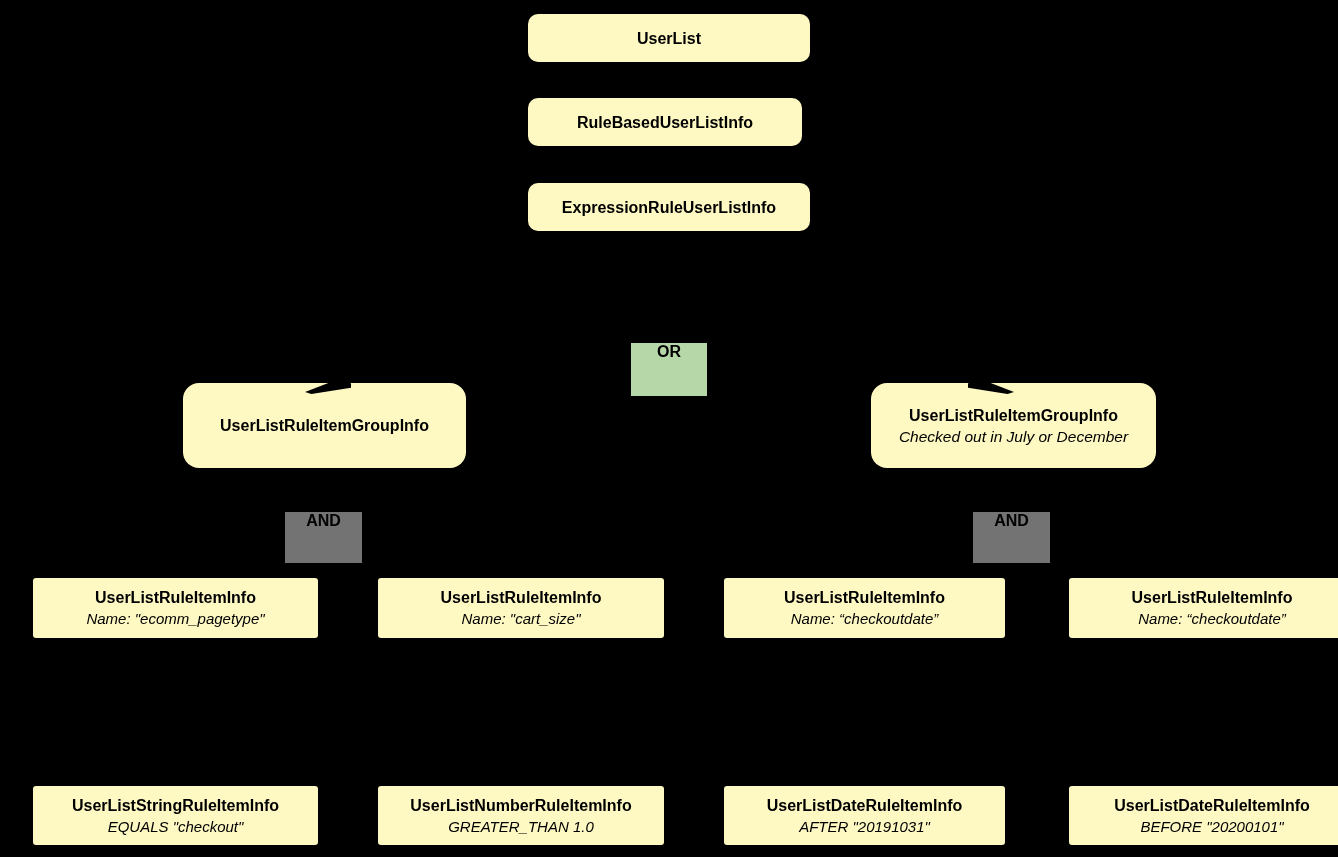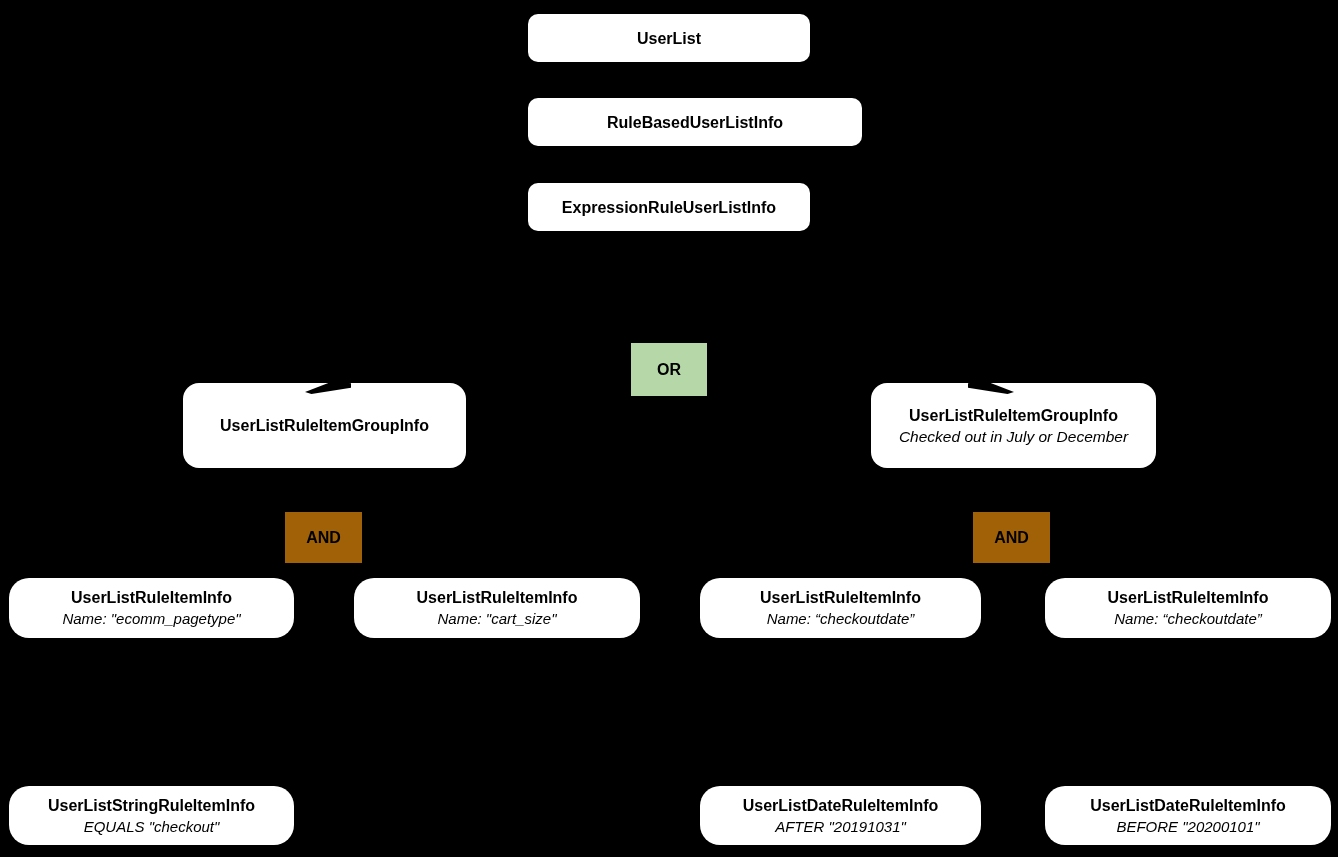--- a/index.html
+++ b/index.html
@@ -10,21 +10,21 @@
   }
   .canvas {
     position: relative;
     width: 1338px;
     height: 857px;
     background: #000000;
     overflow: hidden;
   }
   .node {
     position: absolute;
-    background: #ffffff;
+    background: #fef9c3;
     color: #000000;
     display: flex;
     flex-direction: column;
     align-items: center;
     justify-content: center;
     box-sizing: border-box;
     padding: 2px 17px;
   }
   .node .title {
     font-weight: bold;
@@ -38,52 +38,52 @@
     line-height: 21px;
     white-space: nowrap;
   }
   .node .desc {
     font-style: italic;
     font-size: 15.5px;
     line-height: 21px;
   }
   .chain-node { border-radius: 10px; }
   .group-node { border-radius: 16px; }
-  .item-node  { border-radius: 20px; }
+  .item-node  { border-radius: 3px; margin-left: 24px; }
   .op {
     position: absolute;
     display: flex;
-    align-items: center;
+    align-items: flex-start;
     justify-content: center;
     font-weight: bold;
     font-size: 16px;
     color: #000000;
   }
   .op-or  { background: #b6d7a8; }
-  .op-and { background: #a16207; }
+  .op-and { background: #737373; }
   .arrowhead {
     position: absolute;
     width: 46px;
     height: 13px;
     background: #000000;
     z-index: 5;
   }
   .arrowhead-left  { clip-path: polygon(0% 85%, 62% 0%, 100% 18%, 100% 52%, 14% 100%); }
   .arrowhead-right { clip-path: polygon(100% 85%, 38% 0%, 0% 18%, 0% 52%, 86% 100%); }
 </style>
 </head>
 <body>
 
 <div class="canvas">
 
   <div class="node chain-node" style="left:528px; top:14px; width:282px; height:48px;">
     <span class="title">UserList</span>
   </div>
 
-  <div class="node chain-node" style="left:528px; top:98px; width:334px; height:48px;">
+  <div class="node chain-node" style="left:528px; top:98px; width:274px; height:48px;">
     <span class="title">RuleBasedUserListInfo</span>
   </div>
 
   <div class="node chain-node" style="left:528px; top:183px; width:282px; height:48px;">
     <span class="title">ExpressionRuleUserListInfo</span>
   </div>
 
 
   <div class="op op-or" style="left:631px; top:343px; width:76px; height:53px;">
     <span>OR</span>
@@ -127,20 +127,24 @@
   <div class="node item-node" style="left:1045px; top:578px; width:286px; height:60px;">
     <span class="title">UserListRuleItemInfo</span>
     <span class="subtitle">Name: “checkoutdate”</span>
   </div>
 
   <div class="node item-node" style="left:9px; top:786px; width:285px; height:59px;">
     <span class="title">UserListStringRuleItemInfo</span>
     <span class="subtitle">EQUALS "checkout"</span>
   </div>
 
+  <div class="node item-node" style="left:354px; top:786px; width:286px; height:59px;">
+    <span class="title">UserListNumberRuleItemInfo</span>
+    <span class="subtitle">GREATER_THAN 1.0</span>
+  </div>
 
   <div class="node item-node" style="left:700px; top:786px; width:281px; height:59px;">
     <span class="title">UserListDateRuleItemInfo</span>
     <span class="subtitle">AFTER "20191031"</span>
   </div>
 
   <div class="node item-node" style="left:1045px; top:786px; width:286px; height:59px;">
     <span class="title">UserListDateRuleItemInfo</span>
     <span class="subtitle">BEFORE "20200101"</span>
   </div>

